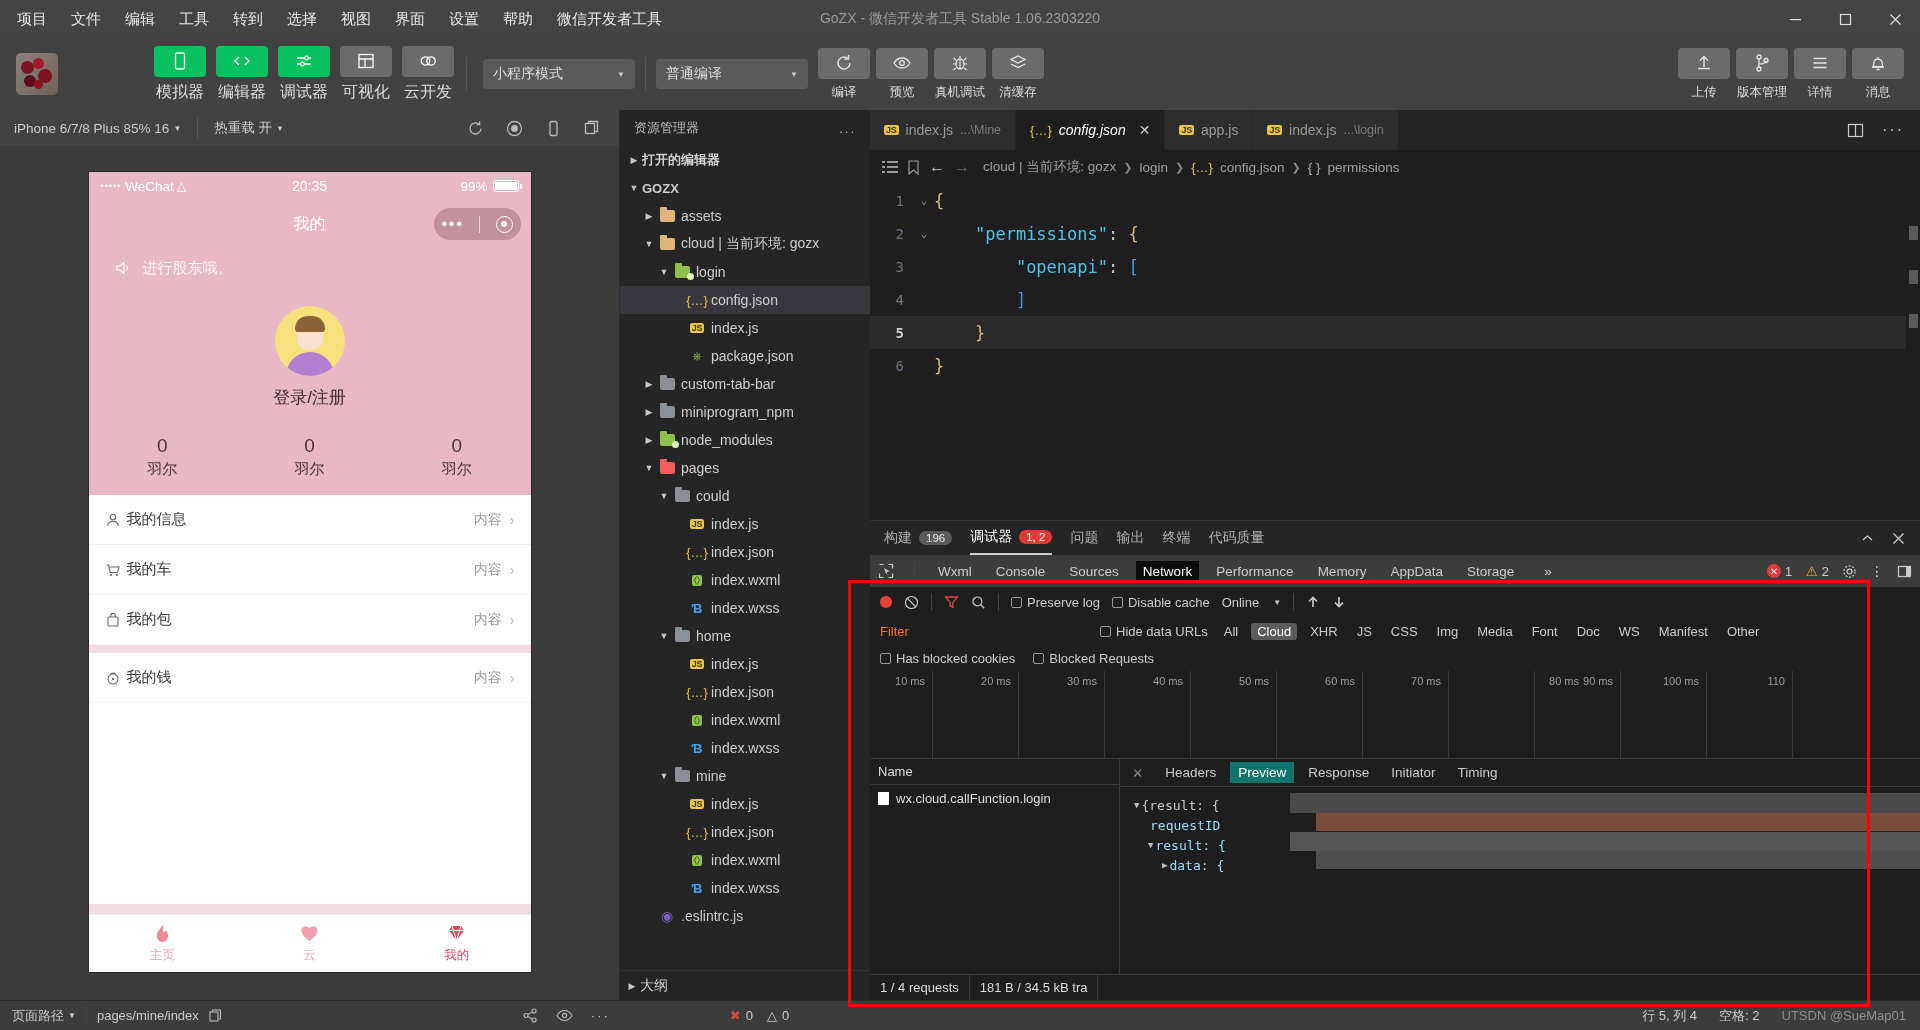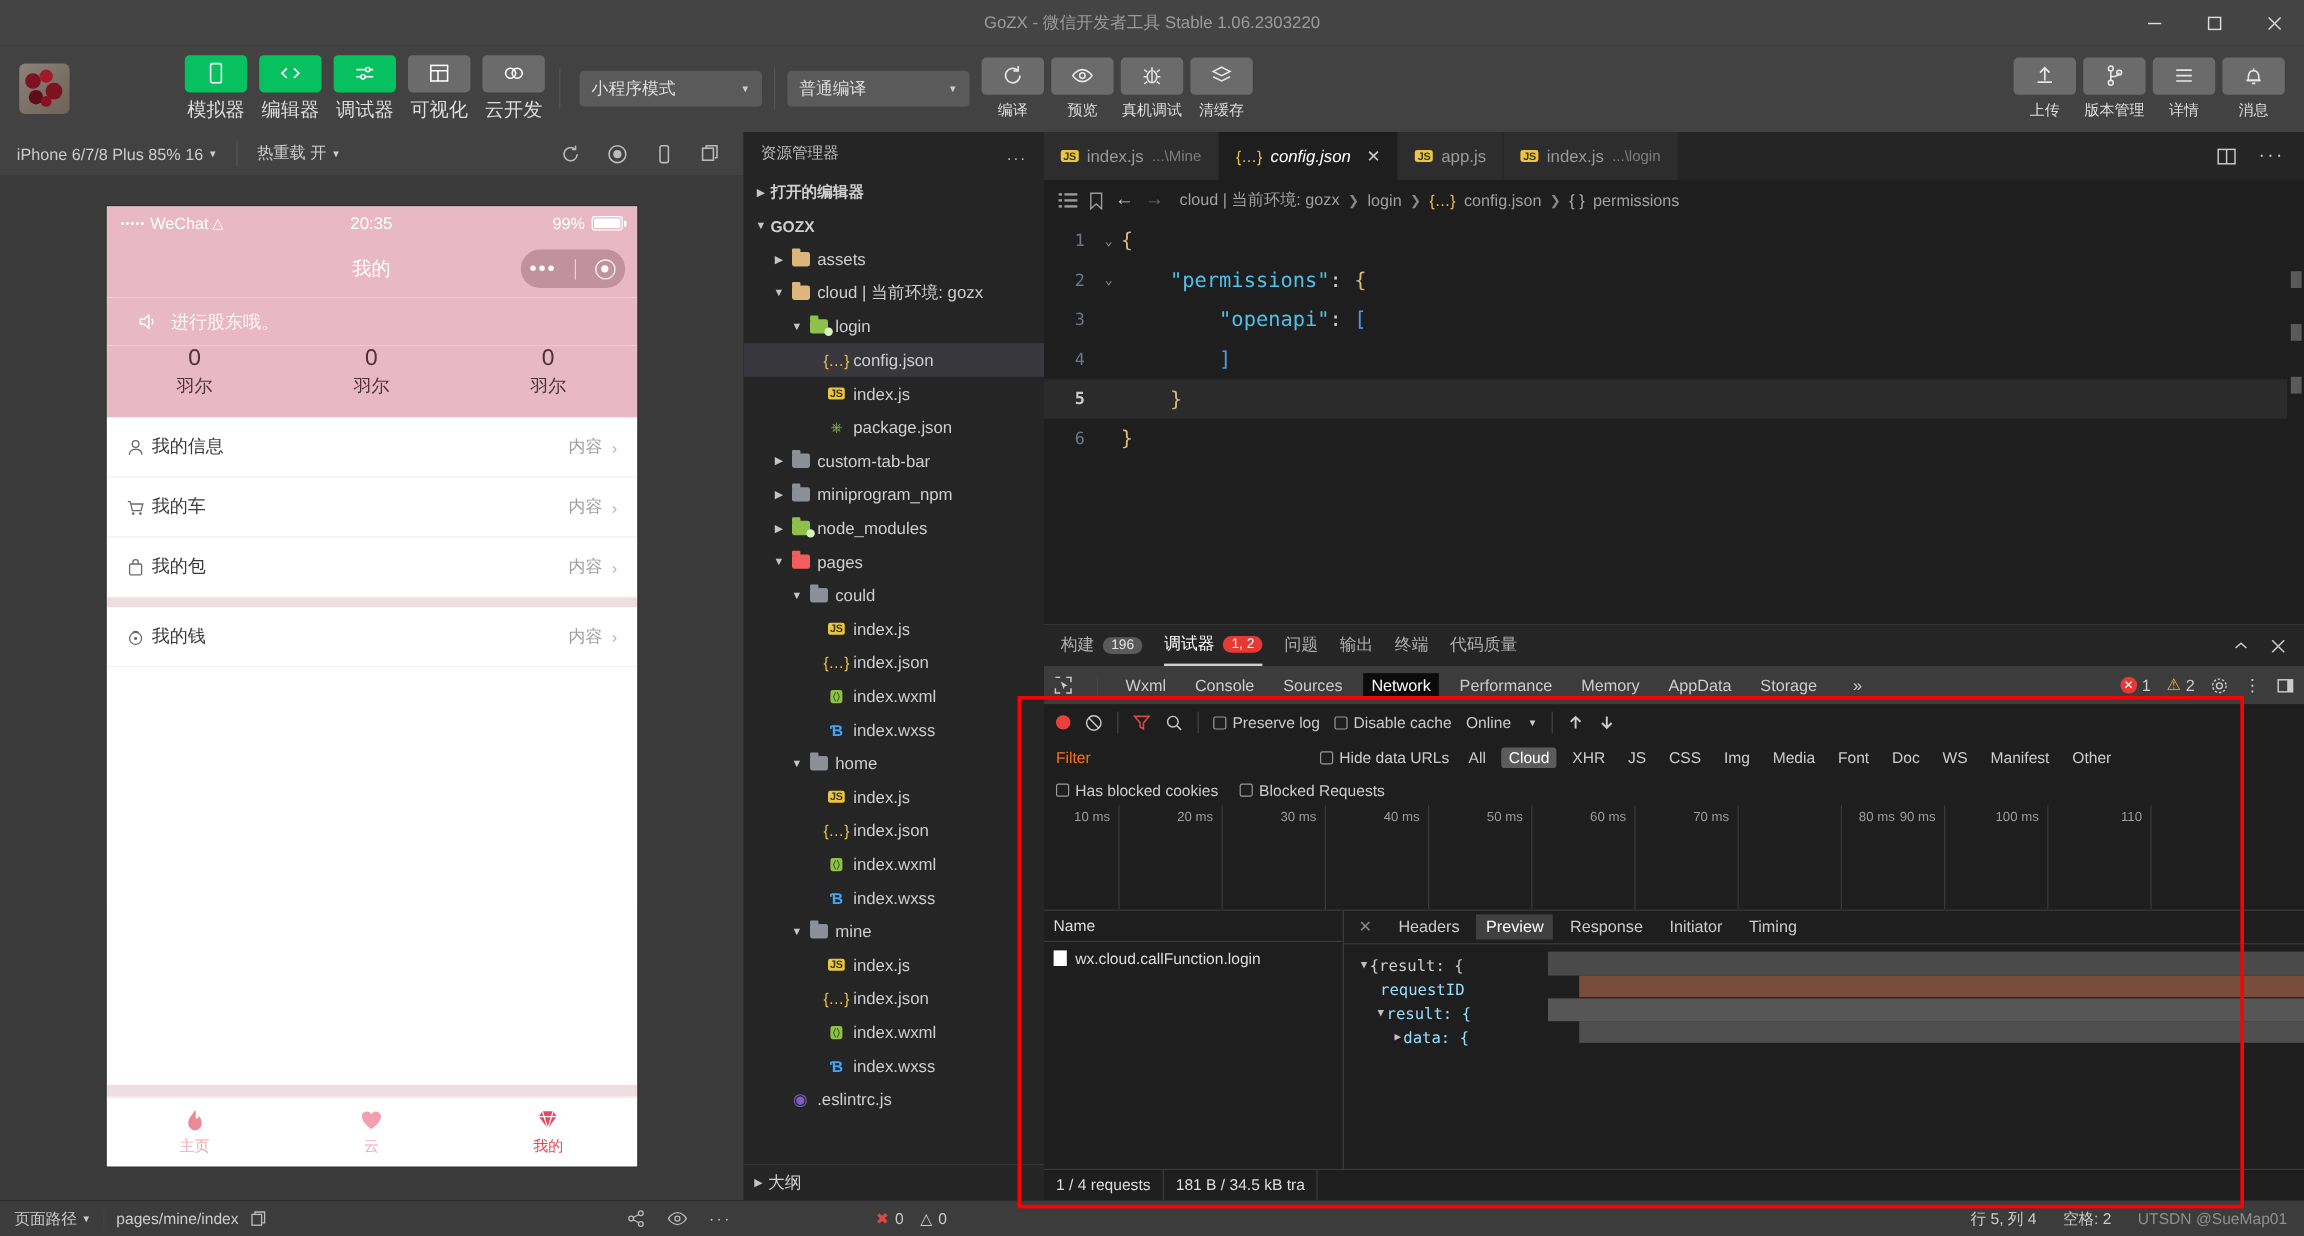--- a/index.html
+++ b/index.html
@@ -174,21 +174,21 @@
   .tl-tick { position: absolute; top: 0; bottom: 0; border-right: 1px solid #3a3a3a;}
   .tl-lab { position: absolute; top: 4px; font-size: 11px; color: #9d9d9d; transform: translateX(-100%); padding-right: 4px;}
   .net-body { flex: 1; display: flex; min-height: 0;}
   .net-list { width: 250px; border-right: 1px solid #3a3a3a; display: flex; flex-direction: column; flex:none;}
   .nl-head { height: 26px; display: flex; align-items: center; padding: 0 8px; font-size: 13px; color: #ddd; border-bottom: 1px solid #3a3a3a; }
   .nl-row { height: 26px; display: flex; align-items: center; padding: 0 8px; font-size: 13px; color: #ddd; gap: 7px;}
   .nl-row .sq { width: 11px; height: 13px; background: #fff; display:inline-block;}
   .net-detail { flex: 1; display: flex; flex-direction: column; min-width: 0;}
   .nd-tabs { height: 28px; display: flex; align-items: center; gap: 14px; padding: 0 12px; font-size: 13.5px; color: #ccc; border-bottom: 1px solid #3a3a3a;}
   .nd-tabs .nt { padding: 3px 8px; cursor: pointer;}
-  .nd-tabs .nt.active { background: #404040; color: #fff; }
+  .nd-tabs .nt.active { background: #0f766e; color: #fff; }
   .nd-body { flex: 1; padding: 8px 14px; font-family: "DejaVu Sans Mono","Liberation Mono",monospace; font-size: 13px; color: #ccc; position: relative;}
   .jline { height: 20px; display: flex; align-items: center; white-space: pre; }
   .j-key { color: #9cdcfe; }
   .j-tri { color: #c0c0c0; font-size: 9px; margin-right: 2px;}
   .redact { position: absolute; background: #3a3a3a; filter: blur(0.5px);}
   .net-foot { height: 26px; display: flex; align-items: center; font-size: 13px; color: #ddd; border-top: 1px solid #3a3a3a; flex:none;}
   .net-foot .cell { padding: 0 10px; border-right: 1px solid #3a3a3a; line-height:26px;}
 
   .redbox { position: absolute; border: 3px solid #fe0000; pointer-events: none; z-index: 50;}
 
@@ -200,20 +200,33 @@
   .sb-right2 { margin-left: auto; display: flex; align-items: center; gap: 22px; padding-right: 14px; }
   .wm { color: #8f8f8f; font-size: 13px; }
   svg { display:block; }
 </style>
 </head>
 <body>
 
 <div class="app">
 
   <div class="titlebar">
+    <div class="menu" id="menu-bar">
+        <div class="menu-item">项目</div>
+        <div class="menu-item">文件</div>
+        <div class="menu-item">编辑</div>
+        <div class="menu-item">工具</div>
+        <div class="menu-item">转到</div>
+        <div class="menu-item">选择</div>
+        <div class="menu-item">视图</div>
+        <div class="menu-item">界面</div>
+        <div class="menu-item">设置</div>
+        <div class="menu-item">帮助</div>
+        <div class="menu-item">微信开发者工具</div>
+      </div>
     <div class="win-title">GoZX - 微信开发者工具 Stable 1.06.2303220</div>
     <div class="win-ctrls">
       <div class="win-btn">
         <svg width="13" height="13" viewBox="0 0 13 13">
             <rect x="1" y="6" width="11" height="1.2" fill="#ddd"></rect>
           </svg>
       </div>
       <div class="win-btn">
         <svg width="13" height="13" viewBox="0 0 13 13">
             <rect x="1.5" y="1.5" width="10" height="10" fill="none" stroke="#ddd" stroke-width="1.2"></rect>
@@ -445,20 +458,28 @@
           <div class="notice">
             <span>
               <svg width="18" height="16" viewBox="0 0 18 16">
                   <path d="M2 6h3l4-3.5v11L5 10H2z" fill="none" stroke="#fff" stroke-width="1.2"></path>
                   <path d="M11.5 5.5c1 1.4 1 3.6 0 5" fill="none" stroke="#fff" stroke-width="1.1"></path>
                 </svg>
             </span>
             <span>进行股东哦。</span>
           </div>
 
+          <div class="hero">
+            <div class="av-circle">
+              <span class="body"></span>
+                <span class="head"></span>
+                <span class="hair"></span>
+            </div>
+            <div class="hero-name">登录/注册</div>
+          </div>
 
           <div class="stats" id="stats-row">
               <div class="stat">
                 <div class="num">0</div>
                 <div class="lab">羽尔</div>
               </div>
               <div class="stat">
                 <div class="num">0</div>
                 <div class="lab">羽尔</div>
               </div>

